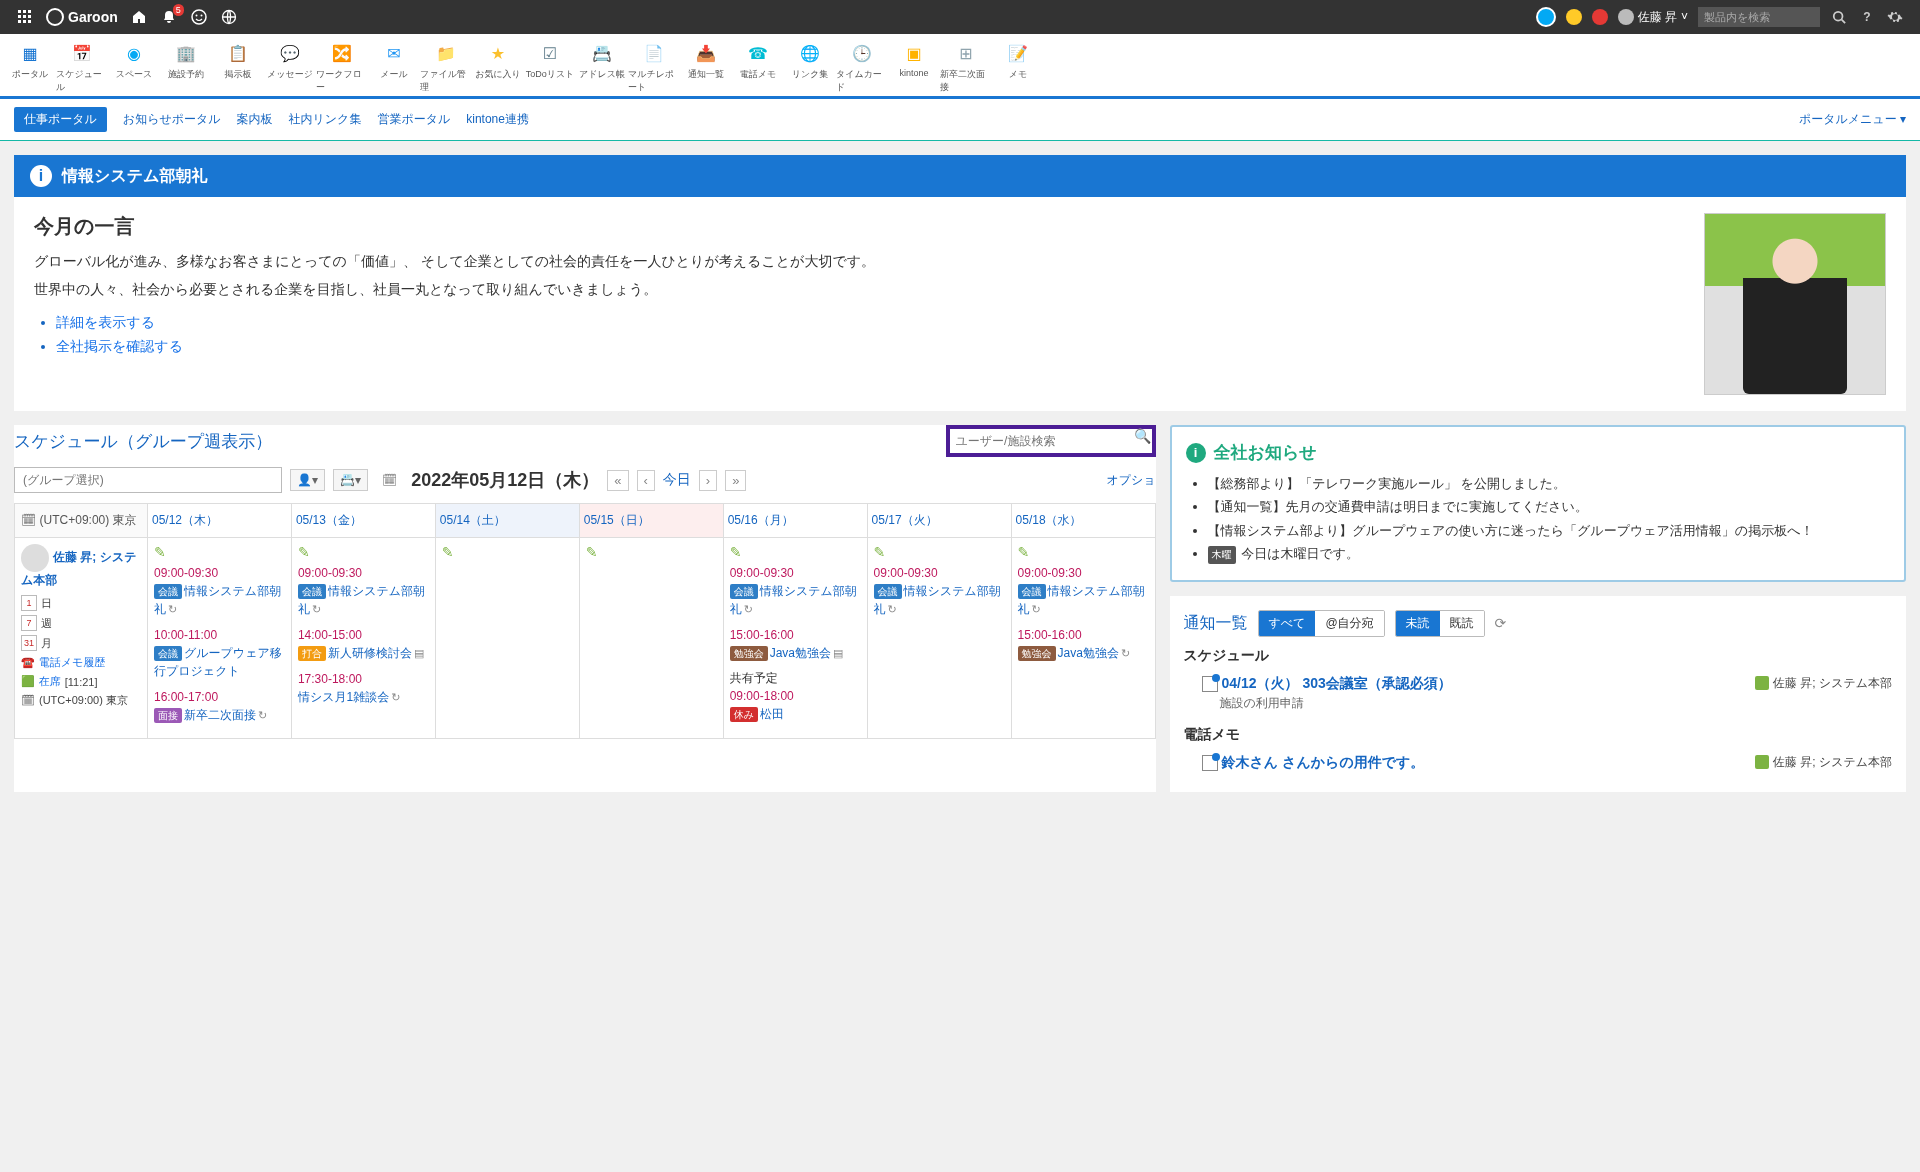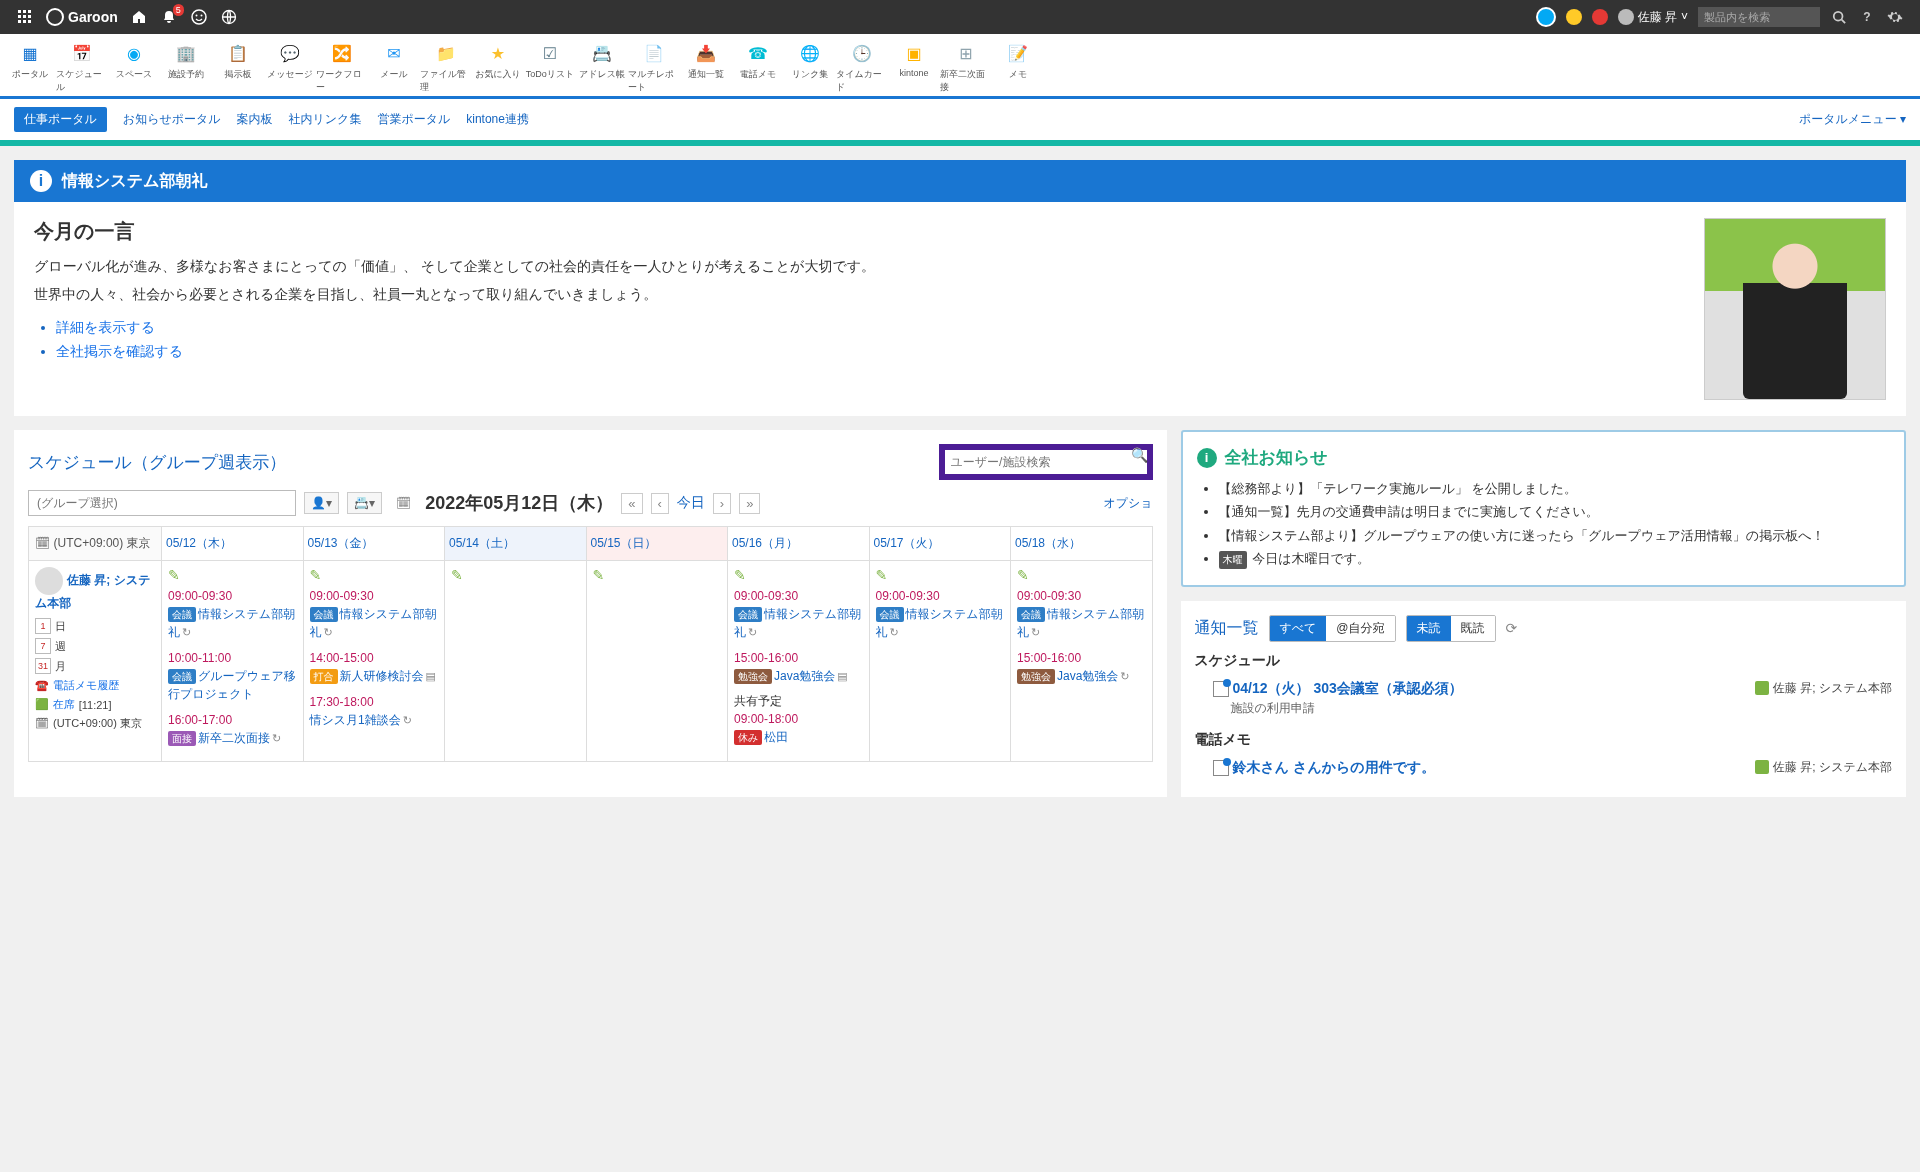--- a/index.html
+++ b/index.html
@@ -13,45 +13,45 @@
   .notif-badge{position:relative;}
   .notif-badge .badge{position:absolute;top:-4px;right:-6px;background:#e53935;color:#fff;font-size:9px;border-radius:8px;padding:0 3px;line-height:12px;}
   .searchbox{background:#555;border:none;color:#ddd;padding:4px 6px;font-size:11px;width:110px;}
   .searchbox::placeholder{color:#aaa;}
   .circleicon{width:16px;height:16px;border-radius:50%;display:inline-block;}
   
   .appbar{background:#fff;padding:6px 4px 2px;display:flex;gap:0;border-bottom:3px solid #1976d2;}
   .appitem{display:flex;flex-direction:column;align-items:center;width:52px;font-size:9px;color:#555;cursor:pointer;gap:2px;}
   .appitem .ai{width:26px;height:26px;border-radius:4px;display:flex;align-items:center;justify-content:center;font-size:16px;}
   
-  .portalrow{background:#fff;padding:8px 14px;display:flex;align-items:center;gap:16px;border-bottom:6px solid #14b8a6;}
+  .portalrow{background:#fff;padding:8px 14px;display:flex;align-items:center;gap:16px;border-bottom:1px solid #14b8a6;}
   .ptab{color:#1565c0;font-size:12px;cursor:pointer;}
   .ptab.active{background:#1976d2;color:#fff;padding:4px 10px;border-radius:2px;}
   .portalmenu{margin-left:auto;color:#1565c0;cursor:pointer;}
   
   .content{padding:14px;}
   .banner{background:#1976d2;color:#fff;padding:10px 16px;display:flex;align-items:center;gap:10px;font-size:16px;font-weight:bold;}
   .banner .info-circle{width:22px;height:22px;border-radius:50%;background:#fff;color:#1976d2;display:flex;align-items:center;justify-content:center;font-weight:bold;}
   .cardbody{background:#fff;padding:16px 20px;display:flex;gap:20px;}
   .cardbody .txt{flex:1;}
   .cardbody h2{font-size:20px;margin:0 0 10px;}
   .cardbody p{font-size:14px;line-height:1.7;margin:0 0 12px;}
   .cardbody ul{padding-left:22px;margin:4px 0;}
   .cardbody li{color:#1565c0;font-size:14px;margin:6px 0;list-style:disc;}
   .photo{width:180px;height:180px;background:linear-gradient(180deg,#8bc34a 0 40%,#e0e0e0 40% 100%);border:1px solid #ccc;position:relative;flex:none;}
   .photo::after{content:"";position:absolute;inset:18px 38px 0 38px;background:radial-gradient(circle at 50% 18%,#f4d6c2 0 22px,transparent 23px),linear-gradient(180deg,transparent 0 46px,#222 46px 160px);border-radius:6px;}
   
   .cols{display:flex;gap:14px;margin-top:14px;}
-  .colL{flex:1.55;background:#fff;padding:14px;}
+  .colL{flex:1.55;background:#fff;}
   .colR{flex:1;display:flex;flex-direction:column;gap:14px;}
   .panel{background:#fff;padding:14px;}
   .sched-head{display:flex;align-items:center;justify-content:space-between;margin-bottom:10px;}
   .sched-title{color:#1565c0;font-size:17px;}
   .searchfield{position:relative;}
-  .searchfield input{border:6px solid #4c1d95;padding:5px 26px 5px 6px;font-size:12px;width:170px;}
+  .searchfield input{border:4px solid #4c1d95;padding:5px 26px 5px 6px;font-size:12px;width:170px;}
   .searchfield .mag{position:absolute;right:4px;top:3px;color:#555;font-size:14px;}
   .groupsel{border:1px solid #bbb;padding:5px 8px;font-size:12px;width:250px;background:#fff;}
   .datebar{display:flex;align-items:center;gap:8px;margin:10px 0;}
   .datebar .datelabel{font-size:18px;font-weight:bold;}
   .navbtn{border:1px solid #ccc;background:#fff;padding:2px 6px;cursor:pointer;color:#888;font-size:13px;}
   .todaybtn{color:#1565c0;font-size:14px;cursor:pointer;}
   .optlink{color:#1565c0;font-size:12px;margin-left:auto;cursor:pointer;}
   .iconbtn{border:1px solid #ccc;background:#f6f6f6;padding:3px 6px;cursor:pointer;color:#666;font-size:12px;}
   
   table.sched{border-collapse:collapse;width:100%;table-layout:fixed;}

